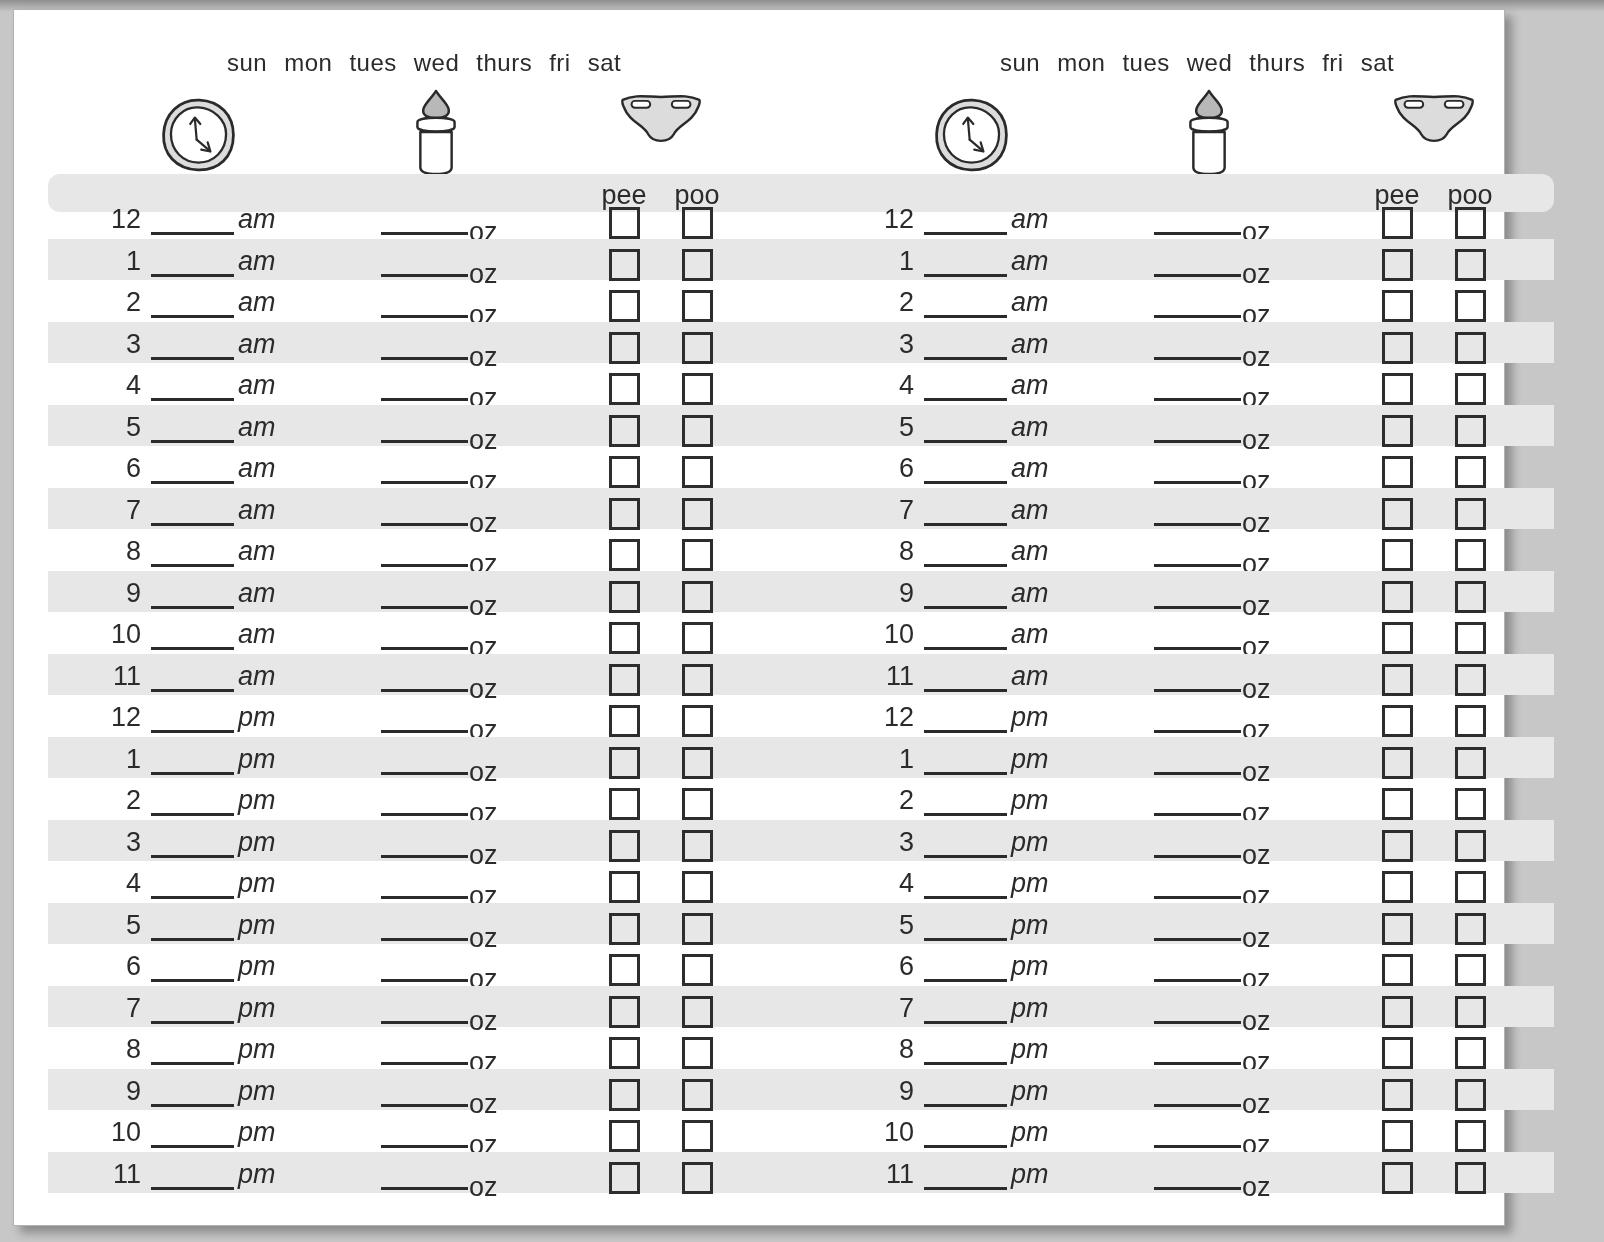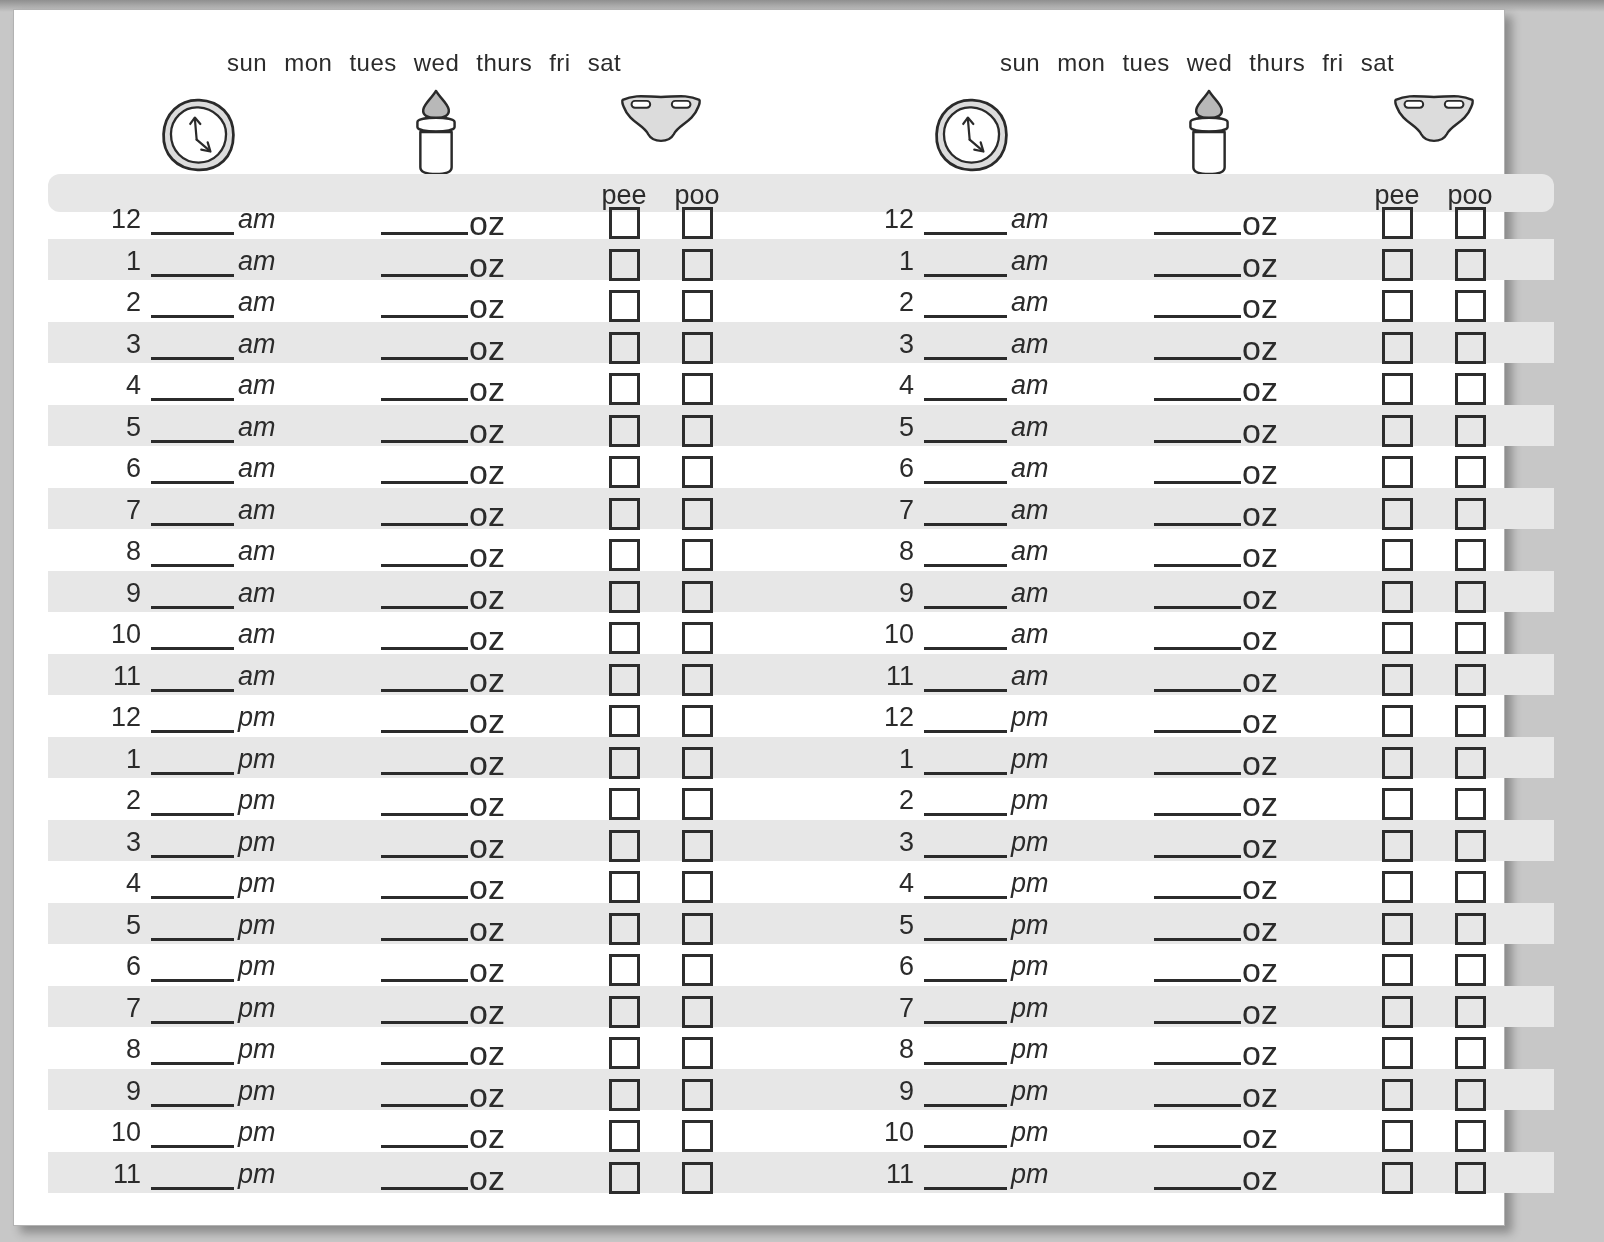--- a/index.html
+++ b/index.html
@@ -39,21 +39,21 @@
   .row{position:relative;margin-left:34px;width:1506px;height:41.5px;}
   .row.shade{background:var(--stripe,#e7e7e7);}
   .cell{position:absolute;top:0;left:0;width:753px;height:100%;}
   .cell.p2{left:773px;}
   .hour{position:absolute;left:13px;top:7px;width:80px;text-align:right;
     font-size:27px;}
   .line{position:absolute;top:13px;height:22px;border-bottom:3px solid var(--ink,#2b2b2b);}
   .line1{left:103px;width:83px;}
   .line2{left:333px;width:87px;}
   .period{position:absolute;left:190px;top:7px;font-size:27px;font-style:italic;}
-  .ozlbl{position:absolute;left:421px;top:7px;font-size:34px;text-align:center;}
+  .ozlbl{position:absolute;left:421px;top:20px;font-size:27px;text-align:center;}
   .cb{position:absolute;top:10px;width:25px;height:26px;
     border:3px solid #2d2d2d;background:transparent;}
   .cb1{left:561px;}
   .cb2{left:634px;}
   svg .stroke{stroke:#2a2a2a;stroke-linejoin:round;stroke-linecap:round;}
 </style>
 </head>
 <body>
 
 <div class="top-shade"></div>

